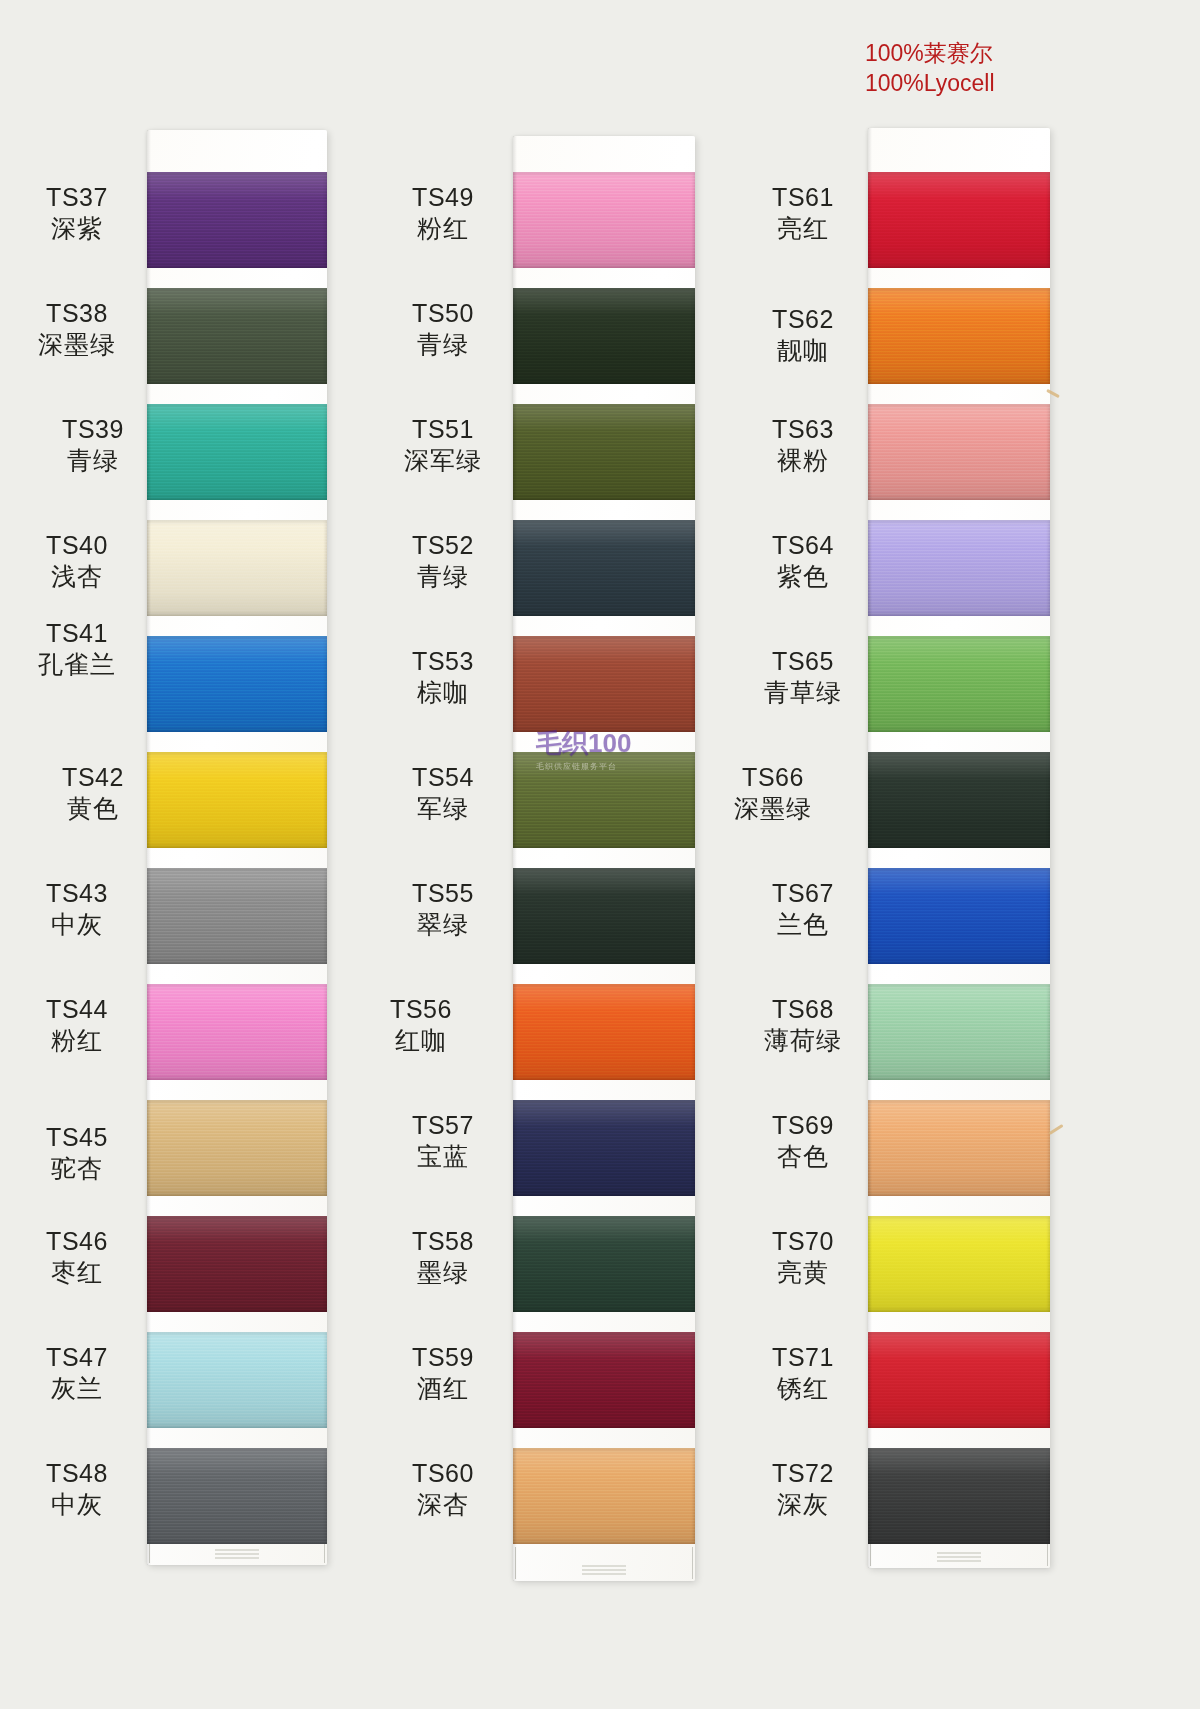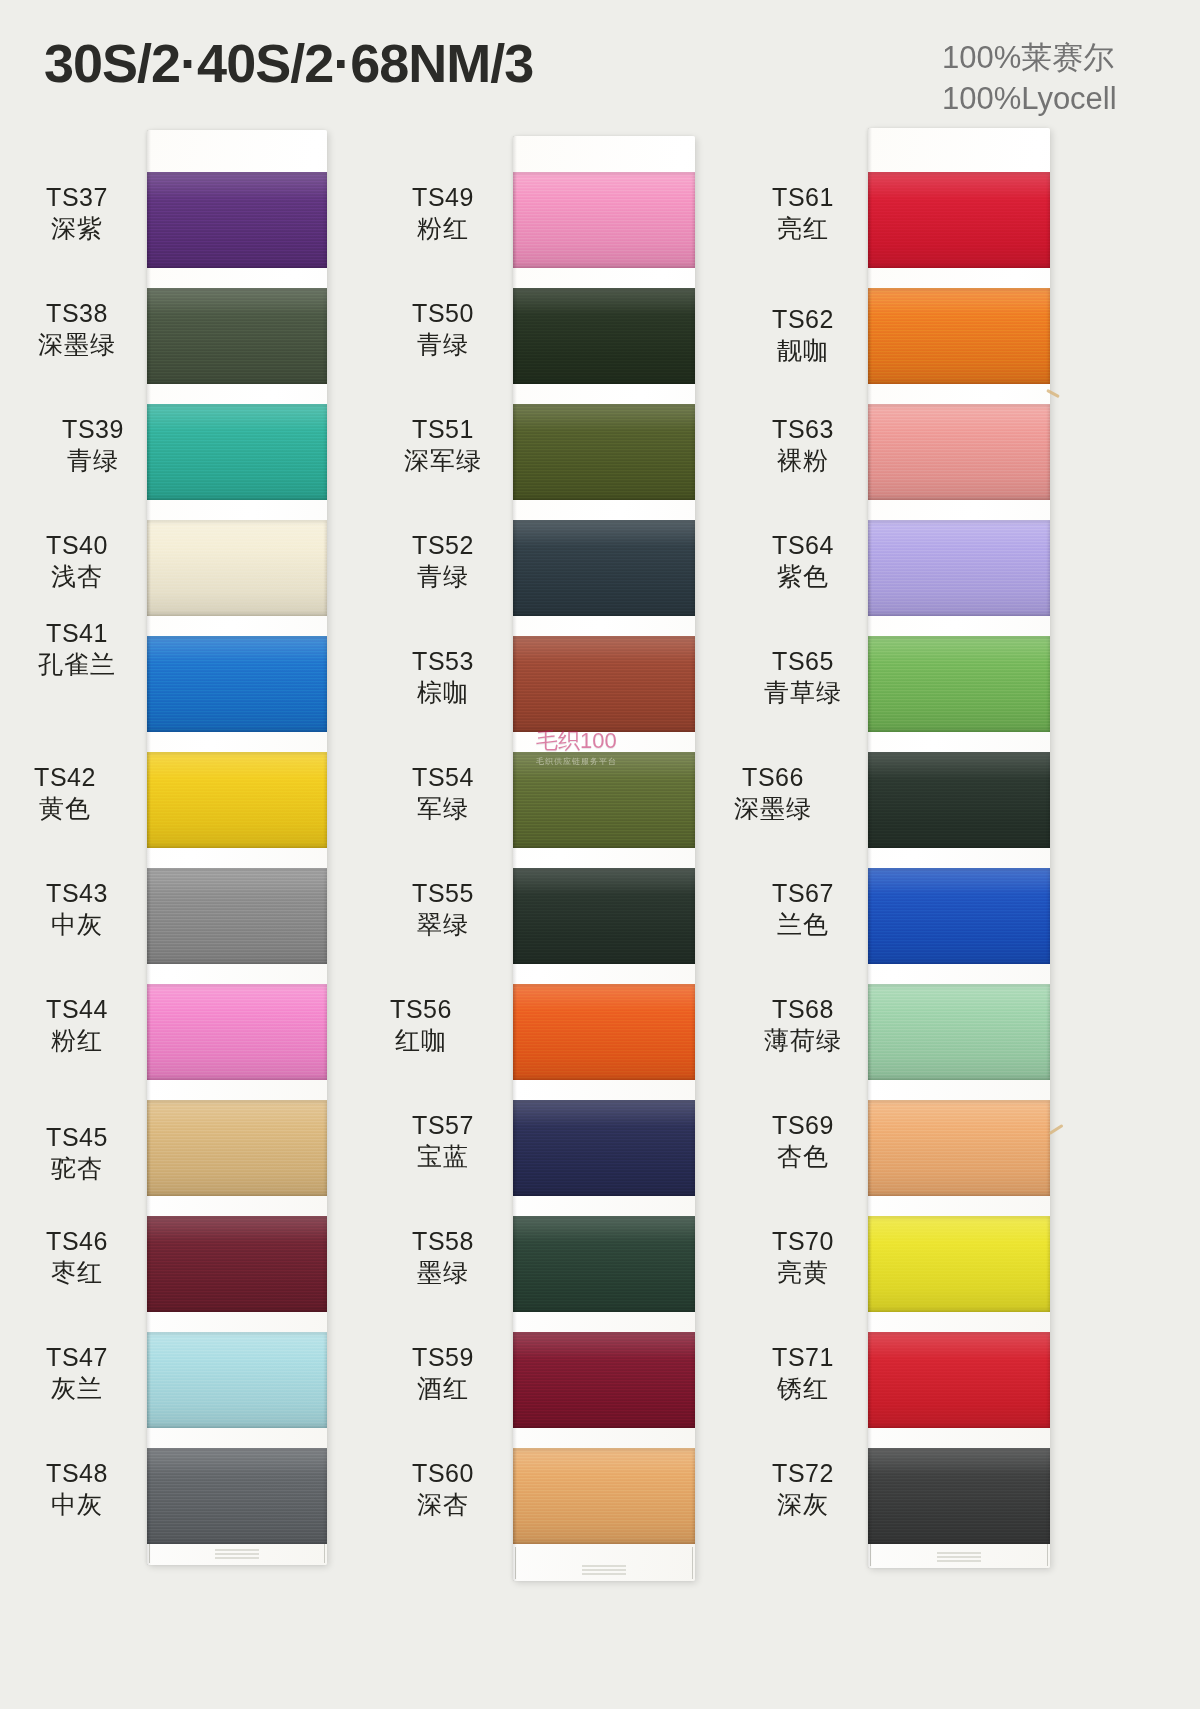--- a/index.html
+++ b/index.html
@@ -18,22 +18,22 @@
     font-size:54px;font-weight:bold;color:#2b2b28;
     letter-spacing:-1px;white-space:nowrap;
     font-family:"Liberation Sans","DejaVu Sans",sans-serif;
   }
   .title-cn{
     position:absolute;left:588px;top:24px;
     font-size:60px;font-weight:bold;color:#32322c;
     letter-spacing:2px;white-space:nowrap;
   }
   .comp{
-    position:absolute;left:942px;top:38px;
-    font-size:31px;color:#737373;line-height:1.32;white-space:nowrap;
+    position:absolute;left:865px;top:38px;
+    font-size:23px;color:#b91c1c;line-height:1.32;white-space:nowrap;
   }
   
   .board{position:absolute;left:0;top:0;width:1200px;height:1709px;}
   .col{position:absolute;top:128px;}
   .card{
     position:absolute;top:0;left:0;
     background:linear-gradient(100deg,#fdfcf9 0%,#ffffff 40%,#f7f6f2 100%);
     box-shadow:2px 2px 7px rgba(0,0,0,0.13), -1px 0 3px rgba(0,0,0,0.06);
     border-radius:2px;
   }
@@ -70,31 +70,30 @@
     position:absolute;bottom:6px;left:50%;transform:translateX(-50%);
     width:44px;height:10px;
   }
   .notch i{display:block;height:2px;background:#ddddd6;margin-bottom:2px;}
   .tick{position:absolute;width:1px;background:#c9c9c2;}
   .watermark{
     position:absolute;left:536px;top:726px;width:116px;height:46px;
     opacity:.55;pointer-events:none;
   }
   .wm-text{
-    font-size:22px;font-weight:normal;color:#be185d;
+    font-size:26px;font-weight:bold;color:#4c1d95;
     text-shadow:0 1px 1px rgba(0,0,0,0.18);white-space:nowrap;
   }
   .wm-sub{font-size:8px;color:#eceae4;letter-spacing:1px;white-space:nowrap;}
   .stray{position:absolute;background:#d8b47a;border-radius:2px;opacity:.8;}
 </style>
 </head>
 <body>
 
 <div class="header">
-  <div class="title-main">30S/2·40S/2·68NM/3</div>
   <div class="comp">
     <div>100%莱赛尔</div>
     <div>100%Lyocell</div>
   </div>
 </div>
 
 <div class="board" id="board">
     <div class="col" style="left: 0px; top: 0px;">
       <div class="card" style="left: 147px; top: 130px; width: 180px; height: 1435px;">
         <div class="notch">
@@ -166,21 +165,21 @@
         <span class="name">青绿</span>
       </div>
       <div class="label" style="left: 12px; width: 130px; top: 530px;">
         <span class="code">TS40</span>
         <span class="name">浅杏</span>
       </div>
       <div class="label" style="left: 12px; width: 130px; top: 618px;">
         <span class="code">TS41</span>
         <span class="name">孔雀兰</span>
       </div>
-      <div class="label" style="left: 0; width: 130px; top: 762px;">
+      <div class="label" style="left: 28px; width: 130px; top: 762px;">
         <span class="code">TS42</span>
         <span class="name">黄色</span>
       </div>
       <div class="label" style="left: 12px; width: 130px; top: 878px;">
         <span class="code">TS43</span>
         <span class="name">中灰</span>
       </div>
       <div class="label" style="left: 12px; width: 130px; top: 994px;">
         <span class="code">TS44</span>
         <span class="name">粉红</span>

